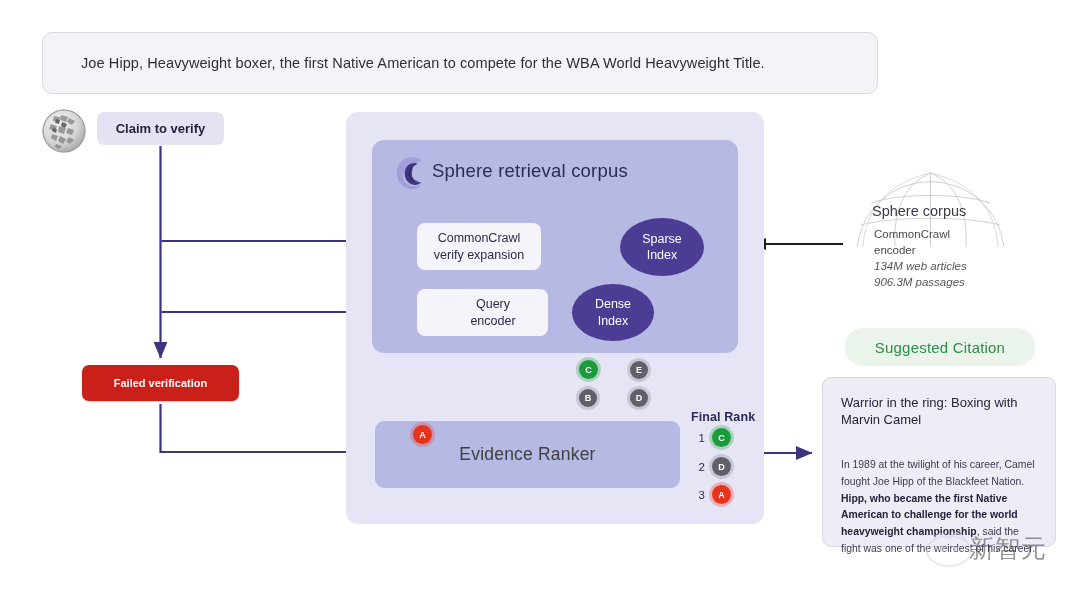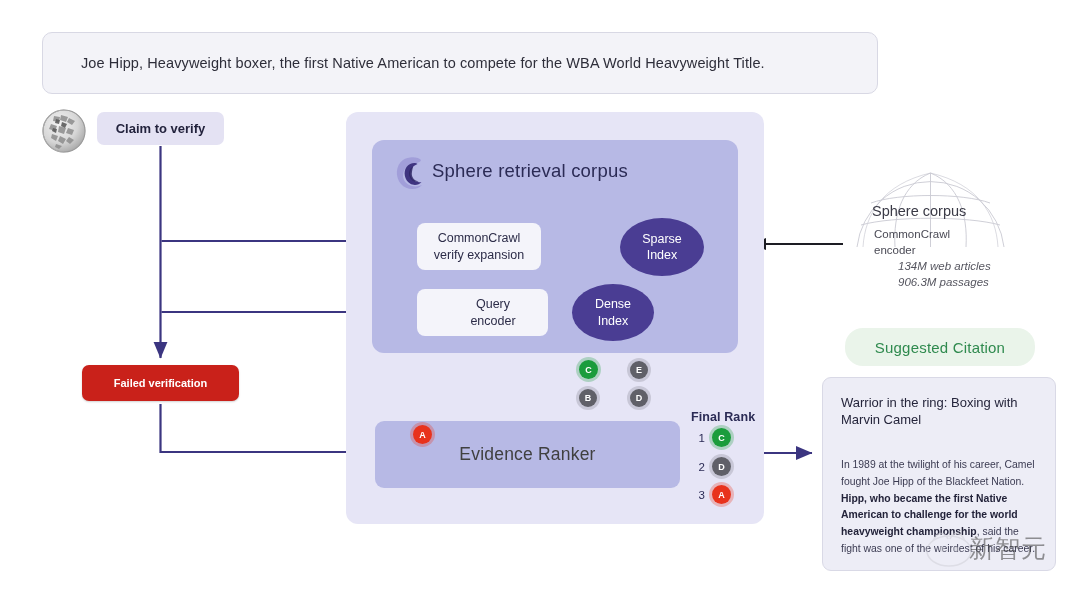--- a/index.html
+++ b/index.html
@@ -169,37 +169,37 @@
   
   #corpus-globe { left: 853px; top: 162px; width: 155px; height: 85px; }
   #corpus-title {
     left: 872px; top: 203px;
     font-size: 14.5px; color: #3a3a46;
   }
   #corpus-lines {
     left: 874px; top: 227px;
     font-size: 11.5px; color: #4a4a55; line-height: 1.38;
   }
-  #corpus-lines .ital { font-style: italic; color: #55555f; margin-left: 24px; }
+  #corpus-lines .ital { font-style: italic; color: #55555f; }
 
   
   #sugg-pill {
     left: 845px; top: 328px;
     width: 190px; height: 38px;
     background: #eaf4ea;
     border-radius: 18px;
     display: flex; align-items: center; justify-content: center;
   }
   #sugg-pill .txt {
     font-size: 15px; color: #2f8a4e; letter-spacing: .2px;
   }
 
   #citation-card {
     left: 822px; top: 377px;
-    width: 234px; height: 194px;
+    width: 234px; height: 170px;
     background: #ededf6;
     border: 1px solid #d9d9e6;
     border-radius: 9px;
     box-sizing: border-box;
     padding: 16px 18px 24px 18px;
   }
   #citation-title {
     font-size: 13px; color: #25253b; line-height: 1.34;
   }
   #citation-body {

